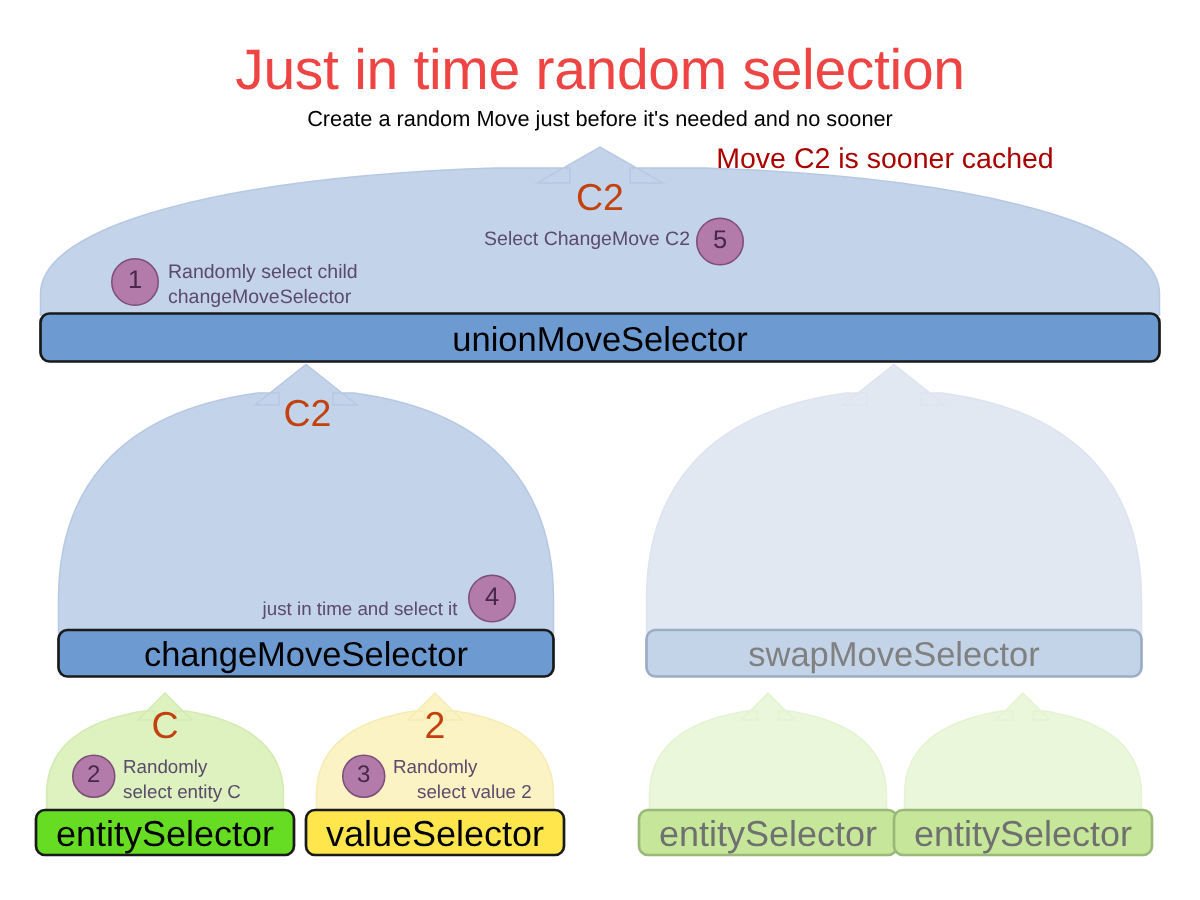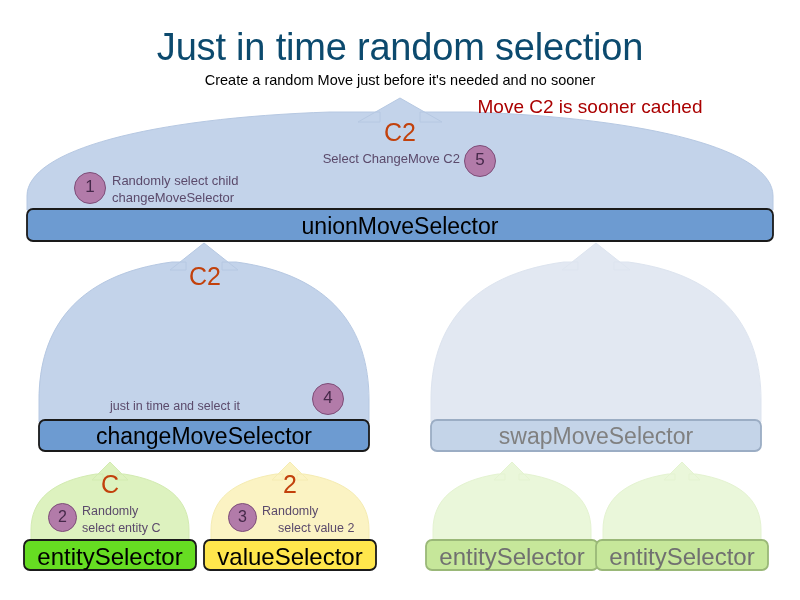--- a/index.html
+++ b/index.html
@@ -31,21 +31,21 @@
     white-space: pre;
   }
 
   
   .title {
     left: 0;
     top: 26px;
     width: 800px;
     text-align: center;
     font-size: 38px;
-    color: #0c4a6e;
+    color: #ef4444;
     letter-spacing: -0.2px;
   }
   .subtitle {
     left: 0;
     top: 72px;
     width: 800px;
     text-align: center;
     font-size: 14.5px;
     color: #000000;
   }
@@ -241,21 +241,21 @@
   <div class="badge" style="left:464px; top:145px;">5</div>
 
   <div class="badge" style="left:74px; top:172px;">1</div>
   <div class="txt step-text" style="left:112px; top:172px;">Randomly select child</div>
   <div class="txt step-text" style="left:112px; top:189px;">changeMoveSelector</div>
 
   <div class="txt bar-label" style="left:27px; top:213px; width:746px;">unionMoveSelector</div>
 
   <div class="txt payload" style="left:145px; top:262px; width:120px;">C2</div>
 
-  <div class="txt step-text small" style="left:110px; top:398px; width:195px; text-align:left;">just in time and select it</div>
+  <div class="txt step-text small" style="left:110px; top:398px; width:195px; text-align:right;">just in time and select it</div>
   <div class="badge" style="left:312px; top:383px;">4</div>
 
   <div class="txt bar-label" style="left:39px; top:423px; width:330px;">changeMoveSelector</div>
 
   <div class="txt bar-label faded" style="left:431px; top:423px; width:330px;">swapMoveSelector</div>
 
   <div class="txt payload" style="left:60px; top:470px; width:100px;">C</div>
 
   <div class="badge sm" style="left:48px; top:503px;">2</div>
   <div class="txt step-text small" style="left:82px; top:503px;">Randomly</div>

